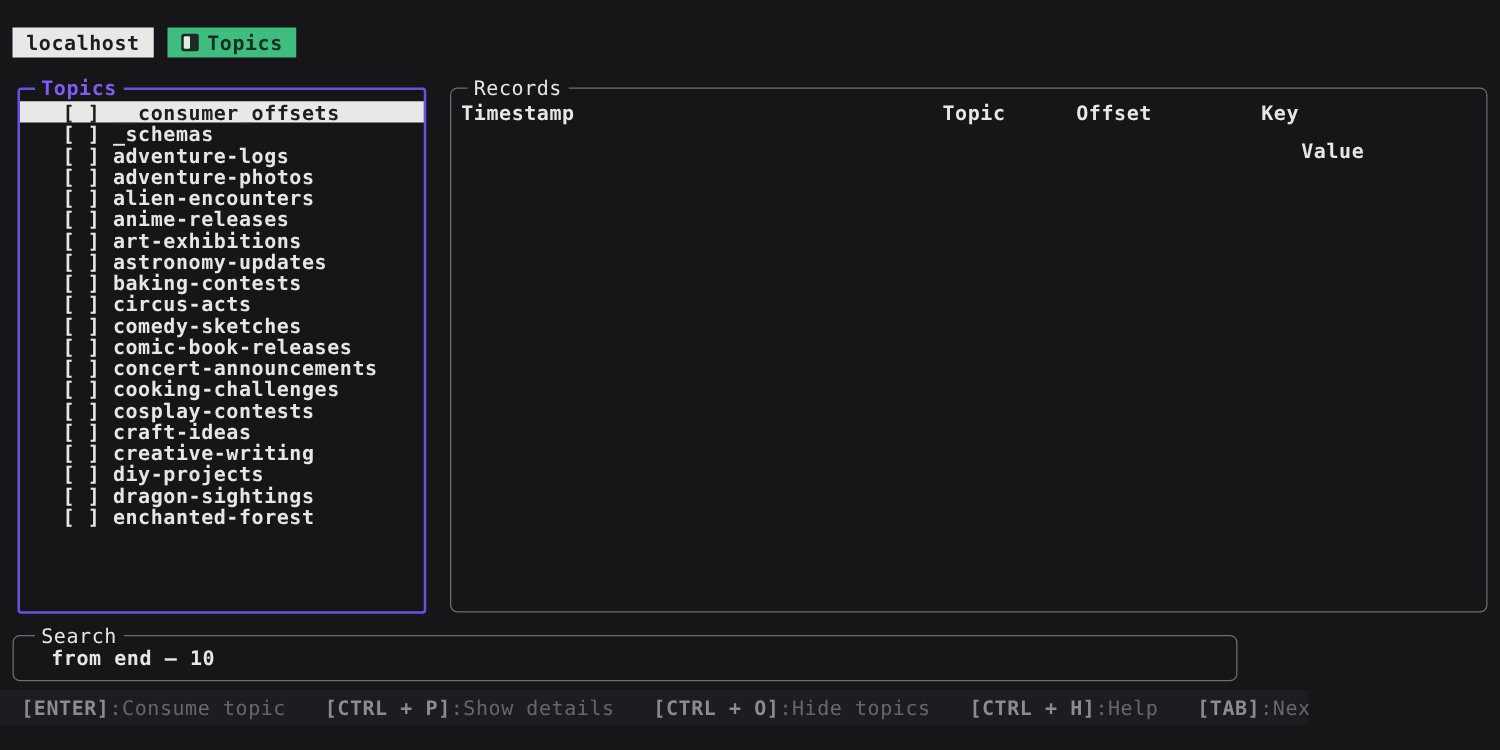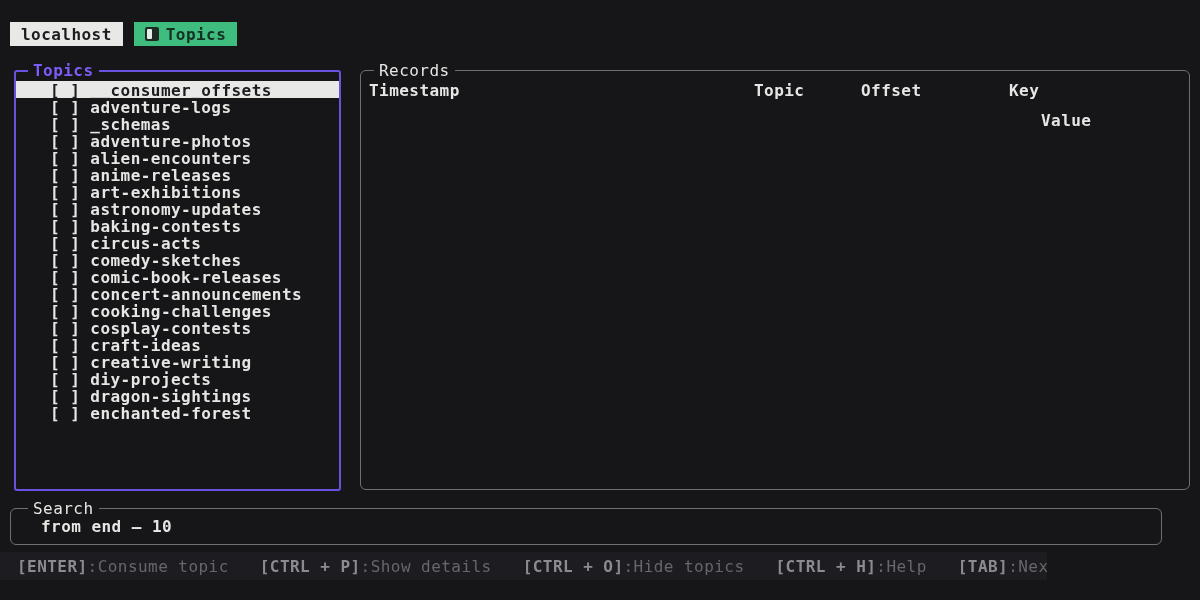--- a/index.html
+++ b/index.html
@@ -40,21 +40,21 @@
   .records-title{position:absolute;top:-10px;left:13px;background:var(--bg);padding:0 5px;color:var(--fg);}
   .records-header{position:absolute;top:10px;left:0;right:0;height:19px;font-weight:bold;color:var(--fg);}
   .records-header span{position:absolute;white-space:pre;text-align:center;}
   .col-timestamp{left:8px;}
   .col-topic{left:393px;}
   .col-offset{left:475px;margin-left:25px;}
   .col-key{left:628px;padding-left:20px;}
   .col-value{left:680px;margin-top:30px;}
 
   
-  .search-panel{position:absolute;left:10px;top:508px;width:1152px;height:37px;
+  .search-panel{position:absolute;left:10px;top:508px;width:980px;height:37px;
     border:1px solid var(--panel-border);border-radius:6px;}
   .search-title{position:absolute;top:-10px;left:17px;background:var(--bg);padding:0 5px;color:var(--fg);}
   .search-value{position:absolute;top:8px;left:30px;font-weight:bold;white-space:pre;color:var(--fg);}
 
   
   .footer{position:absolute;left:0;top:552px;width:1047px;height:28px;background:var(--footer-bg);
     display:flex;align-items:center;padding-left:17px;overflow:hidden;white-space:pre;}
   .fitem{margin-right:31px;flex:none;}
   .fkey{font-weight:bold;color:var(--footer-key);}
   .fdesc{color:var(--footer-desc);}
@@ -69,22 +69,22 @@
   <div class="tab tab-topics">
     <span class="topics-icon"></span>
     <span>Topics</span>
   </div>
 </div>
 
 <div class="topics-panel">
   <div class="topics-title">Topics</div>
   <div class="topic-list">
       <div class="topic-row selected">[ ] __consumer_offsets</div>
+      <div class="topic-row">[ ] _schemas</div>
       <div class="topic-row">[ ] adventure-logs</div>
-      <div class="topic-row">[ ] _schemas</div>
       <div class="topic-row">[ ] adventure-photos</div>
       <div class="topic-row">[ ] alien-encounters</div>
       <div class="topic-row">[ ] anime-releases</div>
       <div class="topic-row">[ ] art-exhibitions</div>
       <div class="topic-row">[ ] astronomy-updates</div>
       <div class="topic-row">[ ] baking-contests</div>
       <div class="topic-row">[ ] circus-acts</div>
       <div class="topic-row">[ ] comedy-sketches</div>
       <div class="topic-row">[ ] comic-book-releases</div>
       <div class="topic-row">[ ] concert-announcements</div>

